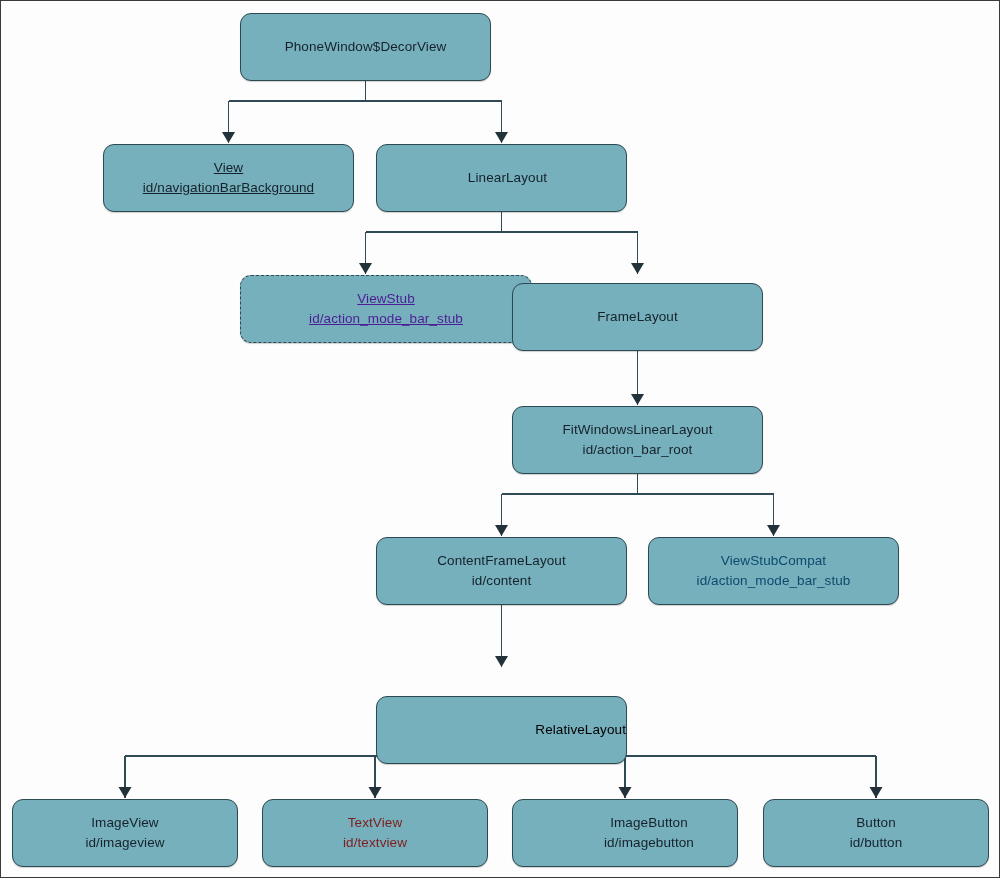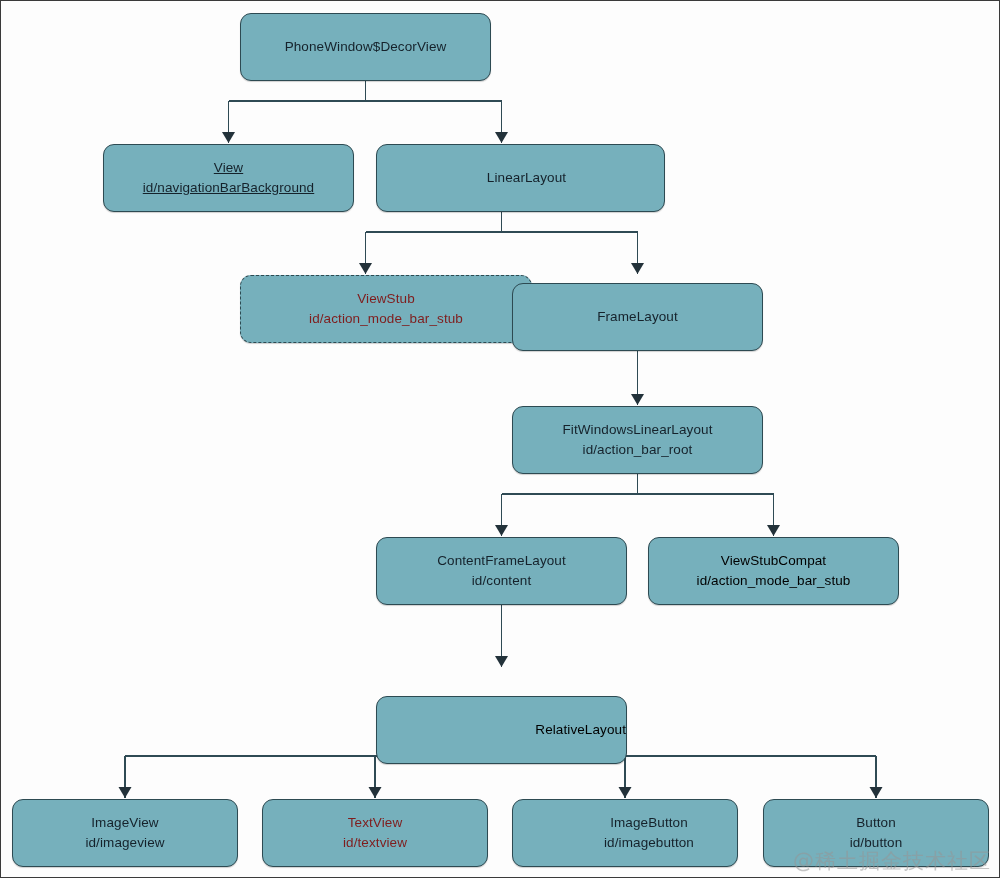--- a/index.html
+++ b/index.html
@@ -115,39 +115,39 @@
       </g>
     </svg>
   <div id="node-layer">
       <div class="node" style="left: 239px; top: 12px; width: 251px; height: 68px; background: rgb(118, 176, 188); border-color: rgb(45, 74, 82); color: rgb(21, 34, 43);">
         <span class="ln">PhoneWindow$DecorView</span>
       </div>
       <div class="node" style="left: 102px; top: 143px; width: 251px; height: 68px; background: rgb(118, 176, 188); border-color: rgb(45, 74, 82); color: rgb(21, 34, 43); text-decoration: underline;">
         <span class="ln">View</span>
         <span class="ln">id/navigationBarBackground</span>
       </div>
-      <div class="node" style="left: 375px; top: 143px; width: 289px; height: 68px; background: rgb(118, 176, 188); border-color: rgb(45, 74, 82); color: rgb(21, 34, 43); padding-left: 12px;">
+      <div class="node" style="left: 375px; top: 143px; width: 251px; height: 68px; background: rgb(118, 176, 188); border-color: rgb(45, 74, 82); color: rgb(21, 34, 43); padding-left: 12px;">
         <span class="ln">LinearLayout</span>
       </div>
-      <div class="node dashed" style="left: 239px; top: 274px; width: 292px; height: 68px; background: rgb(118, 176, 188); border-color: rgb(45, 74, 82); color: #7f1d1d;">
+      <div class="node dashed" style="left: 239px; top: 274px; width: 292px; height: 68px; background: rgb(118, 176, 188); border-color: rgb(45, 74, 82); color: #4c1d95; text-decoration: underline;">
         <span class="ln">ViewStub</span>
         <span class="ln">id/action_mode_bar_stub</span>
       </div>
       <div class="node" style="left: 511px; top: 282px; width: 251px; height: 68px; background: rgb(118, 176, 188); border-color: rgb(45, 74, 82); color: rgb(21, 34, 43);">
         <span class="ln">FrameLayout</span>
       </div>
       <div class="node" style="left: 511px; top: 405px; width: 251px; height: 68px; background: rgb(118, 176, 188); border-color: rgb(45, 74, 82); color: rgb(21, 34, 43); align-items: center;">
         <span class="ln">FitWindowsLinearLayout</span>
         <span class="ln">id/action_bar_root</span>
       </div>
       <div class="node" style="left: 375px; top: 536px; width: 251px; height: 68px; background: rgb(118, 176, 188); border-color: rgb(45, 74, 82); color: rgb(21, 34, 43);">
         <span class="ln">ContentFrameLayout</span>
         <span class="ln">id/content</span>
       </div>
-      <div class="node" style="left: 647px; top: 536px; width: 251px; height: 68px; background: rgb(118, 176, 188); border-color: rgb(45, 74, 82); color: #000000;">
+      <div class="node" style="left: 647px; top: 536px; width: 251px; height: 68px; background: rgb(118, 176, 188); border-color: rgb(45, 74, 82); color: #0c4a6e;">
         <span class="ln">ViewStubCompat</span>
         <span class="ln">id/action_mode_bar_stub</span>
       </div>
       <div class="node" style="left: 375px; top: 695px; width: 251px; height: 68px; background: rgb(118, 176, 188); border-color: rgb(45, 74, 82); color: #000000; align-items: flex-end;">
         <span class="ln">RelativeLayout</span>
       </div>
       <div class="node" style="left: 11px; top: 798px; width: 226px; height: 68px; background: rgb(118, 176, 188); border-color: rgb(45, 74, 82); color: rgb(21, 34, 43);">
         <span class="ln">ImageView</span>
         <span class="ln">id/imageview</span>
       </div>
@@ -157,14 +157,13 @@
       </div>
       <div class="node" style="left: 511px; top: 798px; width: 226px; height: 68px; background: rgb(118, 176, 188); border-color: rgb(45, 74, 82); color: rgb(21, 34, 43); padding-left: 48px;">
         <span class="ln">ImageButton</span>
         <span class="ln">id/imagebutton</span>
       </div>
       <div class="node" style="left: 762px; top: 798px; width: 226px; height: 68px; background: rgb(118, 176, 188); border-color: rgb(45, 74, 82); color: rgb(21, 34, 43);">
         <span class="ln">Button</span>
         <span class="ln">id/button</span>
       </div>
     </div>
-  <div class="watermark">@稀土掘金技术社区</div>
 </div>
 
 </body></html>

